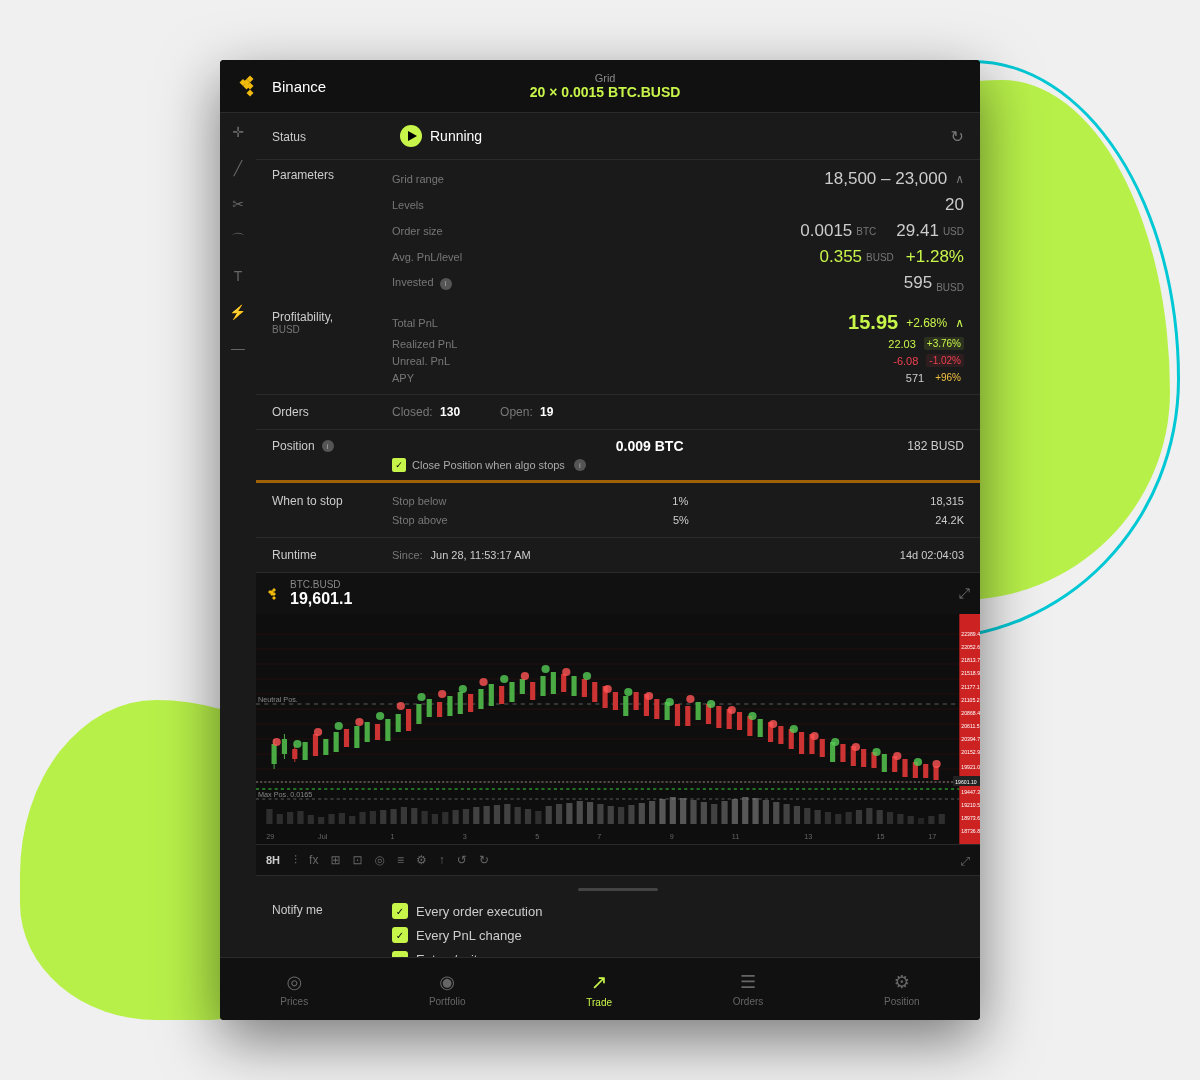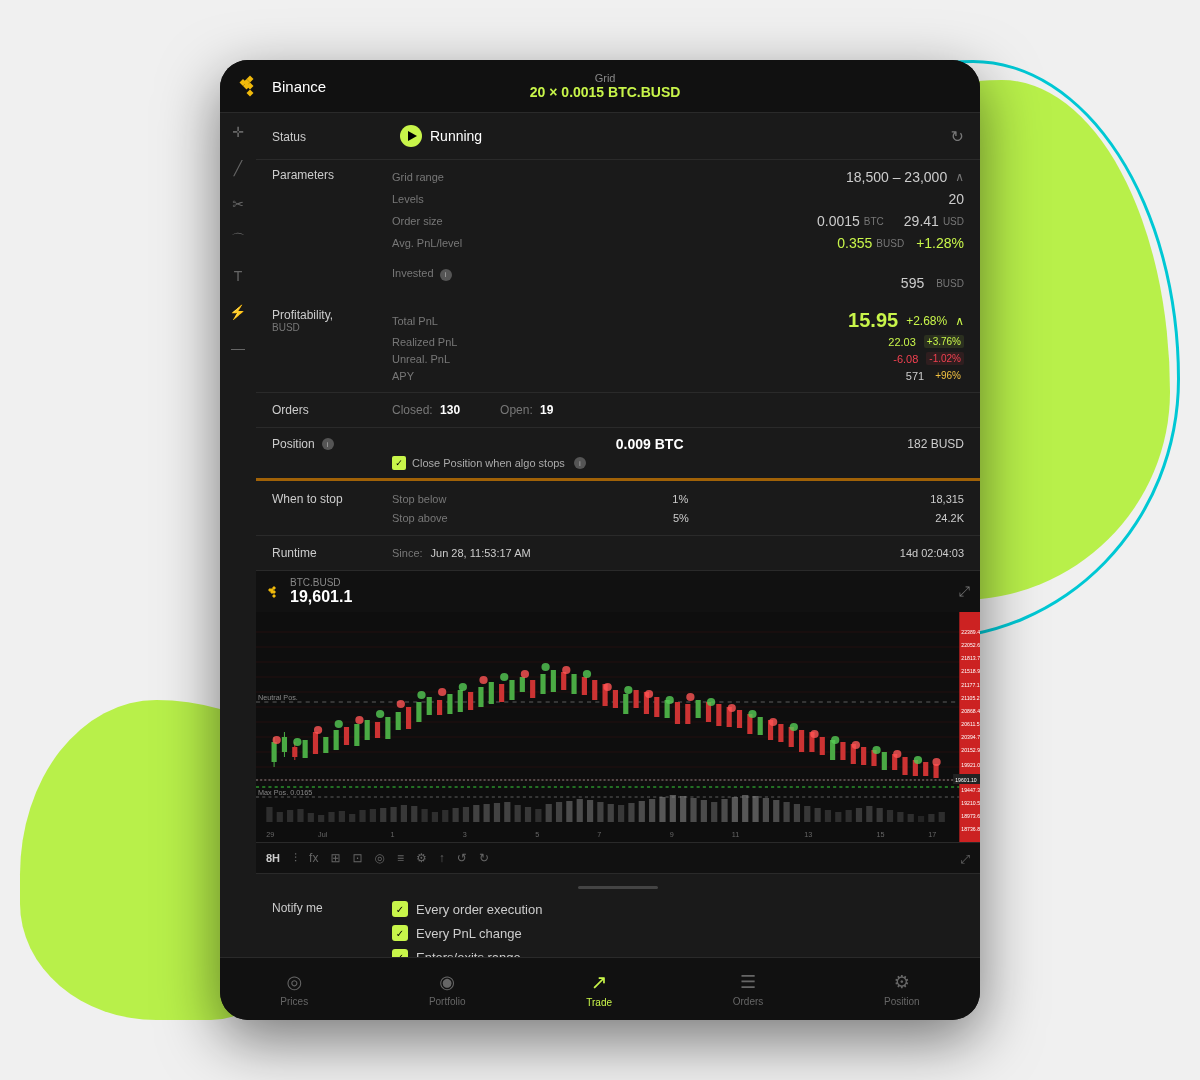--- a/index.html
+++ b/index.html
@@ -46,21 +46,21 @@
       border-radius: 55% 45% 55% 45% / 45% 55% 45% 55%;
       z-index: 0;
       background: transparent;
     }
 
     
     .app-container {
       width: 760px;
       height: 960px;
       background: #1a1a1a;
-      border-radius: 28px;
+      border-radius: 4px;
       overflow: hidden;
       position: relative;
       z-index: 1;
       display: flex;
       flex-direction: column;
       box-shadow: 0 20px 60px rgba(0,0,0,0.5);
     }
 
     
     .header {
@@ -194,21 +194,21 @@
       align-items: center;
       justify-content: space-between;
       padding: 3px 0;
     }
     .param-label {
       color: #777;
       font-size: 11px;
     }
     .param-value {
       color: #ccc;
-      font-size: 14px;
+      font-size: 17px;
       text-align: right;
     }
     .param-value.green { color: #c8f54a; }
     .chevron-up {
       color: #777;
       font-size: 12px;
     }
     .param-sub-value {
       color: #777;
       font-size: 10px;
@@ -670,21 +670,21 @@
               <span class="param-sub-value">BUSD</span>
               <span class="param-value green" style="margin-left:8px;">+1.28%</span>
             </div>
           </div>
 
           <div class="param-row">
             <span class="param-label">
               <span>Invested</span>
               <span class="info-icon">i</span>
             </span>
-            <div style="display:flex;align-items:center;gap:12px;margin-top:18px;">
+            <div style="display:flex;align-items:flex-end;gap:4px;">
               <span class="param-value">595</span>
               <span class="param-sub-value">BUSD</span>
             </div>
           </div>
         </div>
       </div>
 
       <div class="pnl-section">
         <div class="pnl-header-row">
           <div style="display:flex;flex-direction:column;width:120px;">

